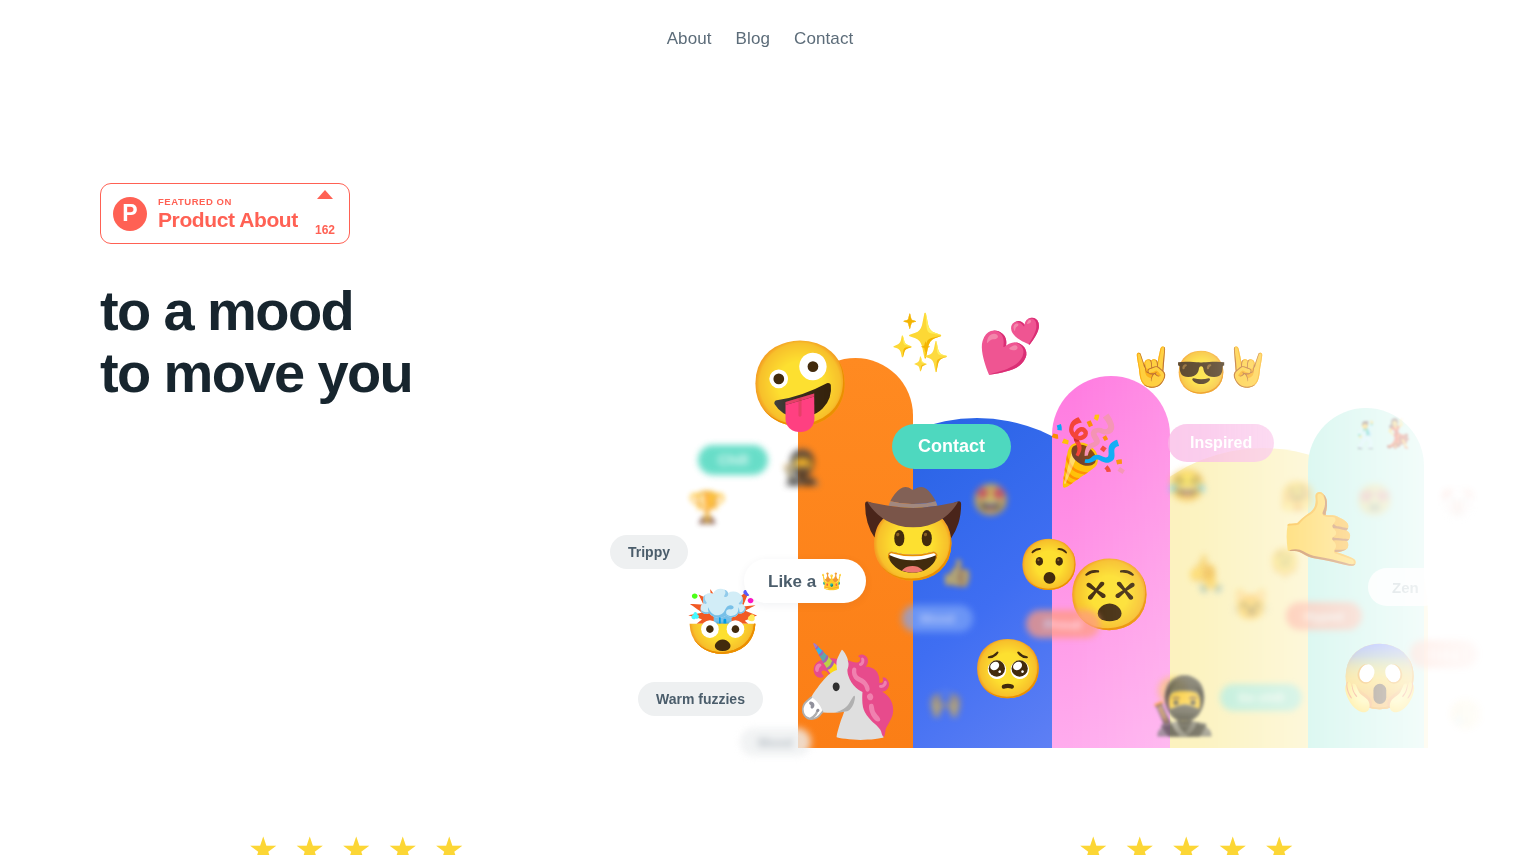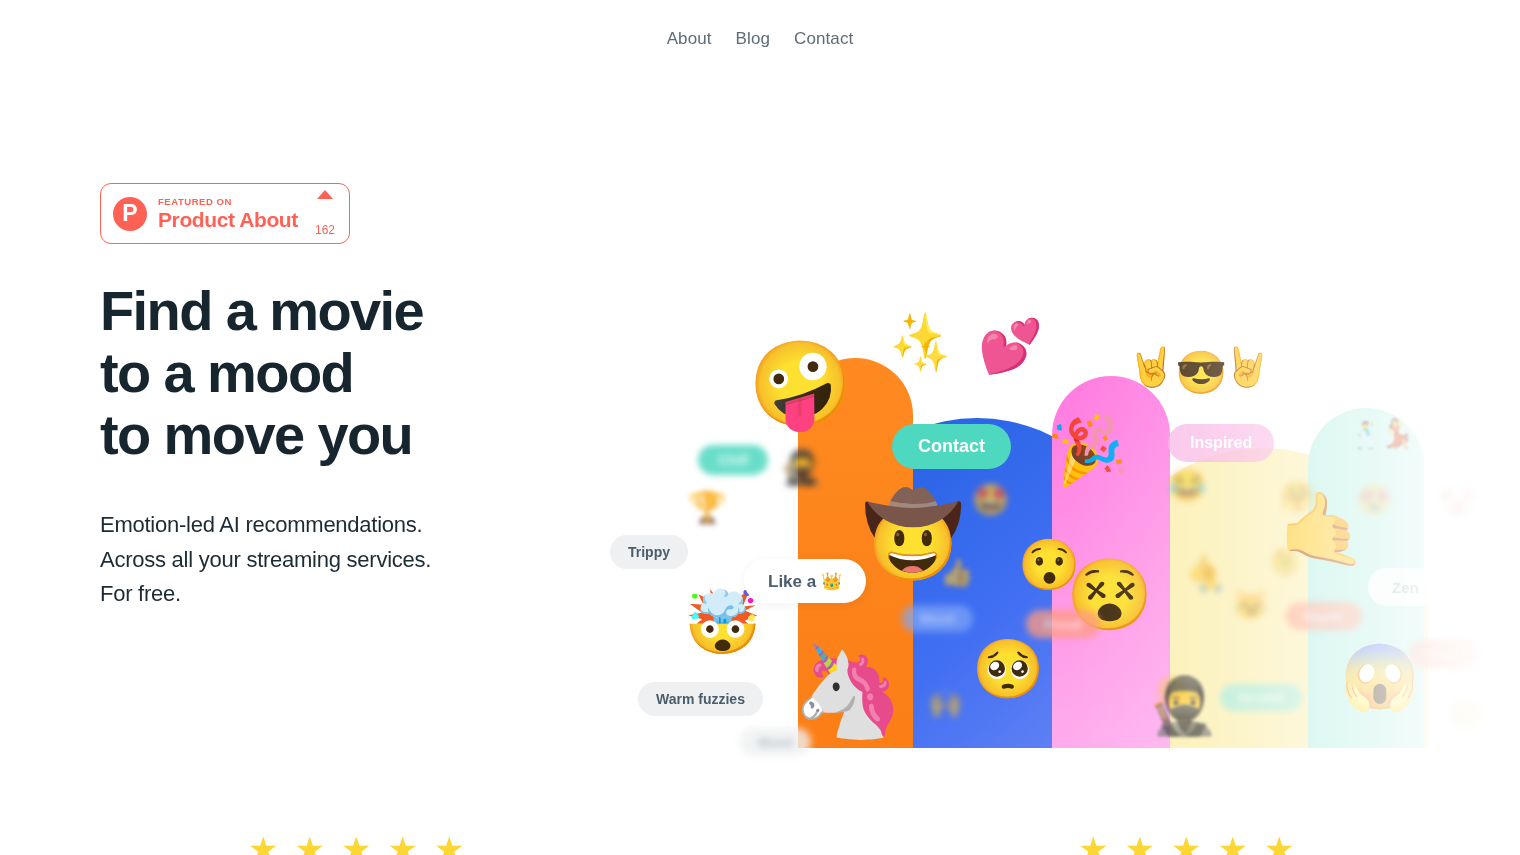--- a/index.html
+++ b/index.html
@@ -93,21 +93,21 @@
     display: flex; flex-direction: column; align-items: center;
     justify-content: center; gap: 1px; flex: none;
   }
   .ph-caret {
     width: 0; height: 0;
     border-left: 8px solid transparent;
     border-right: 8px solid transparent;
     border-bottom: 9px solid #ff6154;
   }
   .ph-count {
-    font-size: 12px; font-weight: normal; color: #ff6154; line-height: 13px; margin-top: 24px;
+    font-size: 12px; font-weight: bold; color: #ff6154; line-height: 13px; margin-top: 24px;
   }
 
   
   .headline {
     margin-top: 36px;
     font-size: 56px;
     font-weight: bold;
     line-height: 62px;
     letter-spacing: -1.6px;
     color: #17252e;
@@ -270,30 +270,24 @@
         <div class="ph-kicker">FEATURED ON</div>
         <div class="ph-name">Product About</div>
       </div>
       <div class="ph-vote">
         <div class="ph-caret"></div>
         <div class="ph-count">162</div>
       </div>
     </div>
 
     <h1 class="headline">
-      <span>Find a movie</span>
       <span>to a mood</span>
       <span>to move you</span>
     </h1>
 
-    <p class="subhead">
-      <span>Emotion-led AI recommendations.</span>
-      <span>Across all your streaming services.</span>
-      <span>For free.</span>
-    </p>
 
   </div>
 
   <div class="hero-art">
 
     <div class="arch a-blue"></div>
     <div class="arch a-yellow"></div>
     <div class="arch a-orange"></div>
     <div class="arch a-pink"></div>
     <div class="arch a-teal"></div>

